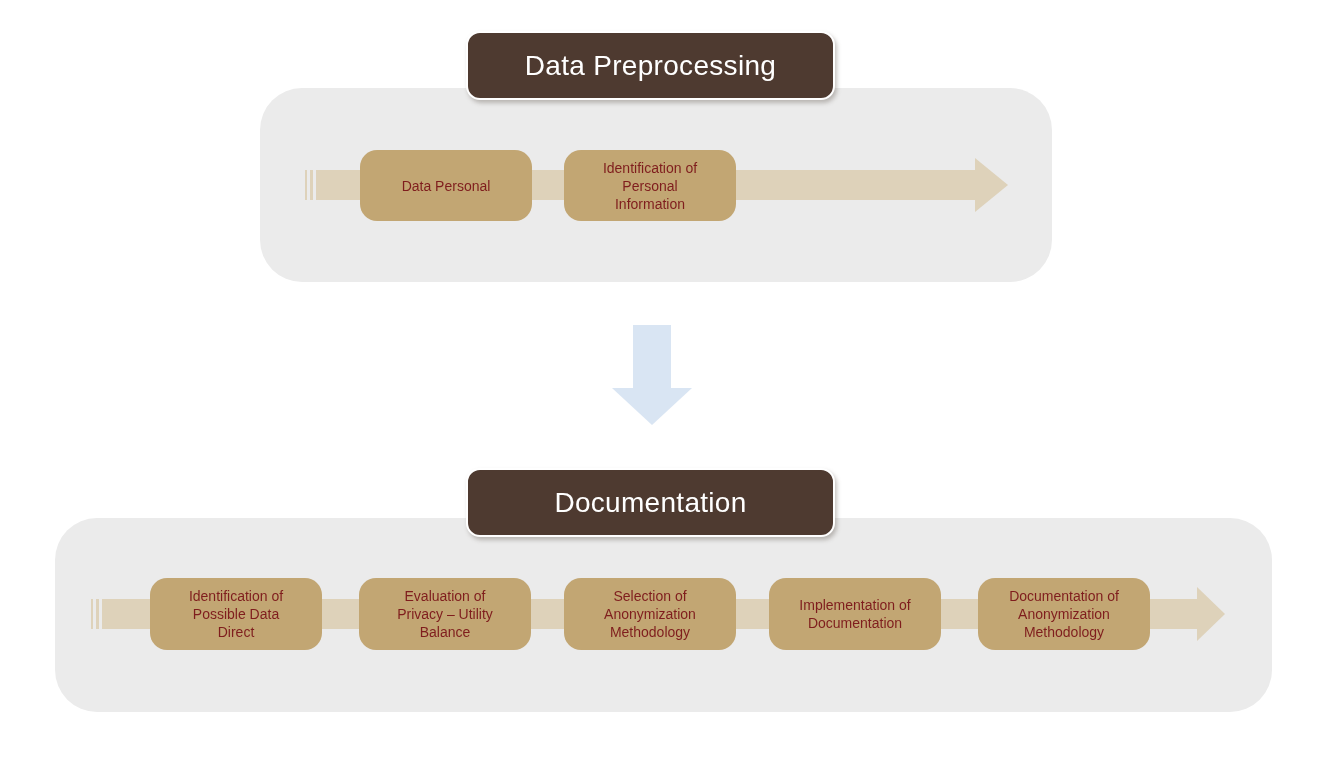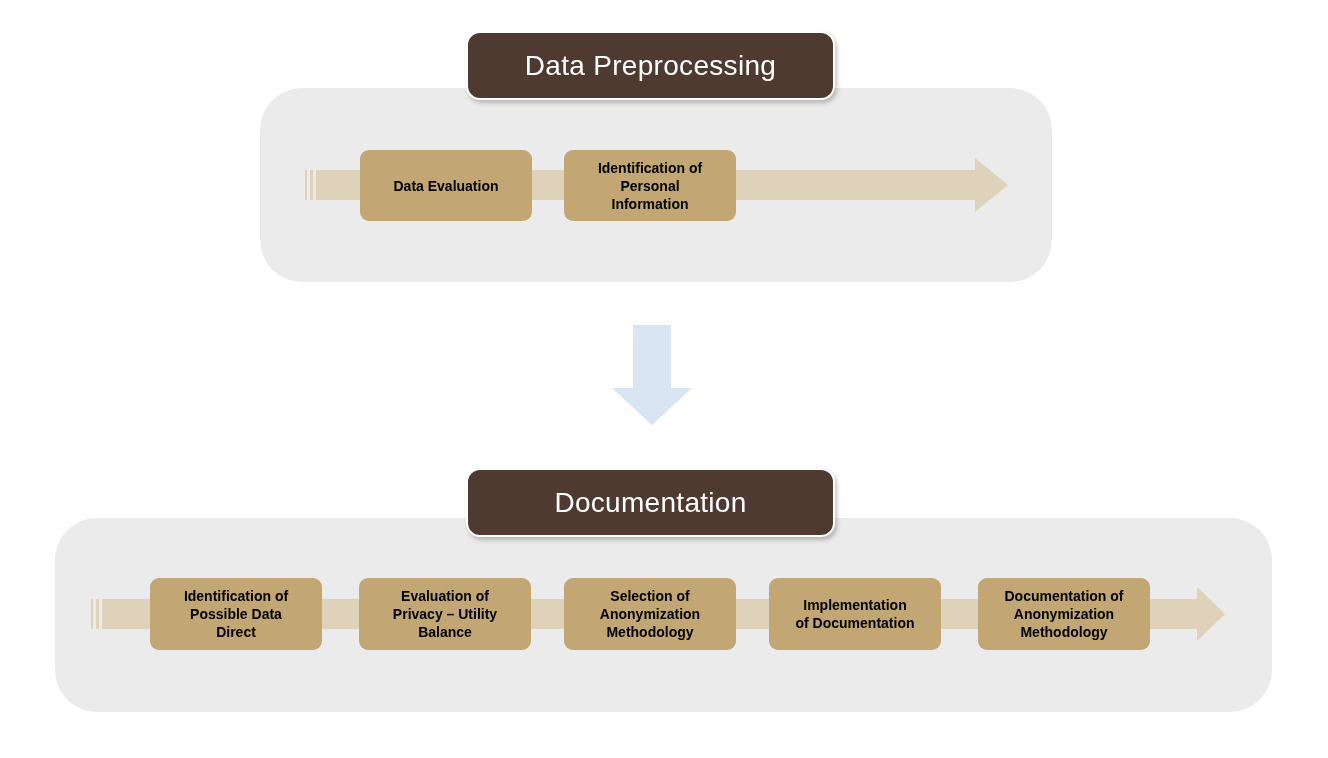--- a/index.html
+++ b/index.html
@@ -61,30 +61,29 @@
     border-bottom: 27px solid transparent;
   }
   #head1 { left: 975px;  top: 158px; border-left: 33px solid #ded2ba; }
   #head2 { left: 1197px; top: 587px; border-left: 28px solid #ded2ba; }
 
   .step {
     position: absolute;
     width: 172px;
     box-sizing: border-box;
     background: #c2a673;
-    border-radius: 9px;
-    color: #000000;
+    border-radius: 17px;
+    color: #7f1d1d;
     font-size: 14px;
     line-height: 18px;
     text-align: center;
     padding: 4px 26px;
     display: flex;
     align-items: center;
     justify-content: center;
-    font-weight: bold;
   }
   .row1 { top: 150px; height: 71px; }
   .row2 { top: 578px; height: 72px; }
   #step-1-0 { left: 360px; }
   #step-1-1 { left: 564px; }
   #step-1-2 { left: 768px; }
   #step-2-0 { left: 150px; }
   #step-2-1 { left: 359px; }
   #step-2-2 { left: 564px; }
   #step-2-3 { left: 769px; }
@@ -112,21 +111,21 @@
 
   <div class="panel" id="panel-pre"></div>
 
   <div class="flow-stripe" id="s1a"></div>
   <div class="flow-stripe" id="s1b"></div>
   <div class="flow-bar" id="bar1"></div>
   <div class="flow-head" id="head1"></div>
 
   <div class="section-header" id="header-pre">Data Preprocessing</div>
 
-  <div class="step row1" id="step-1-0">Data Evaluation</div>
+  <div class="step row1" id="step-1-0">Data Personal</div>
   <div class="step row1" id="step-1-1">Identification of Personal Information</div>
 
   <div class="down-arrow-body"></div>
   <div class="down-arrow-head"></div>
 
   <div class="panel" id="panel-anon"></div>
 
   <div class="flow-stripe" id="s2a"></div>
   <div class="flow-stripe" id="s2b"></div>
   <div class="flow-bar" id="bar2"></div>

